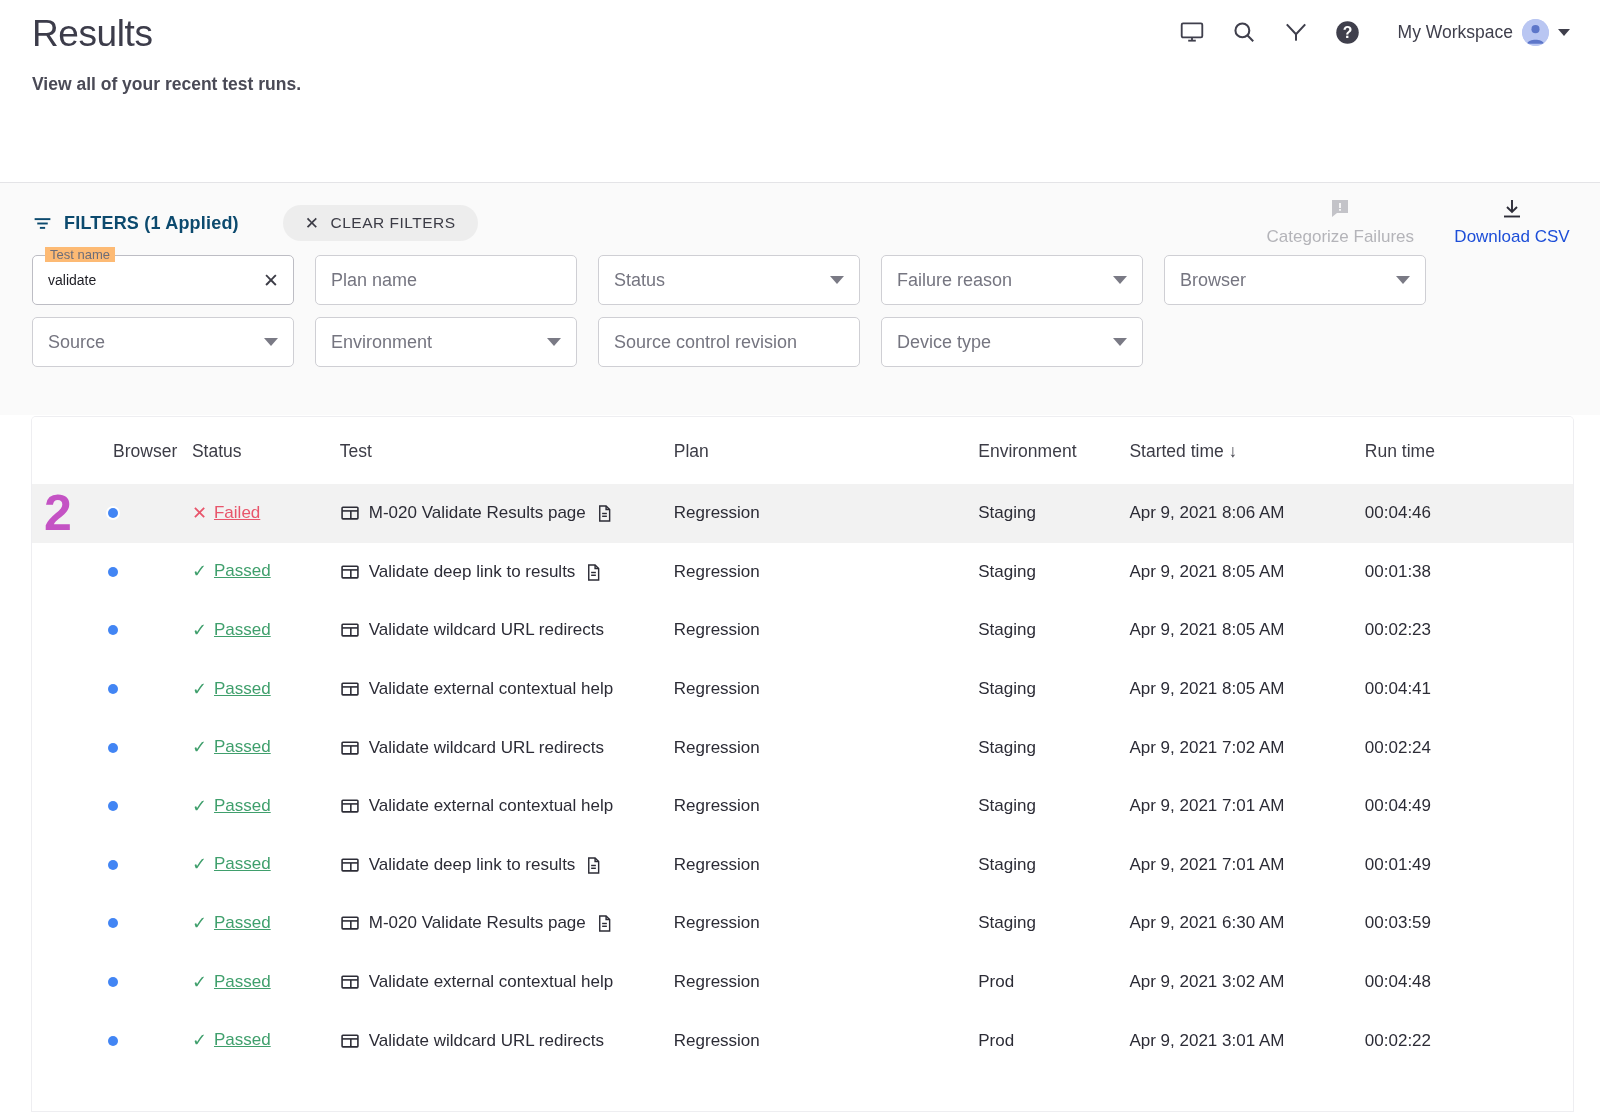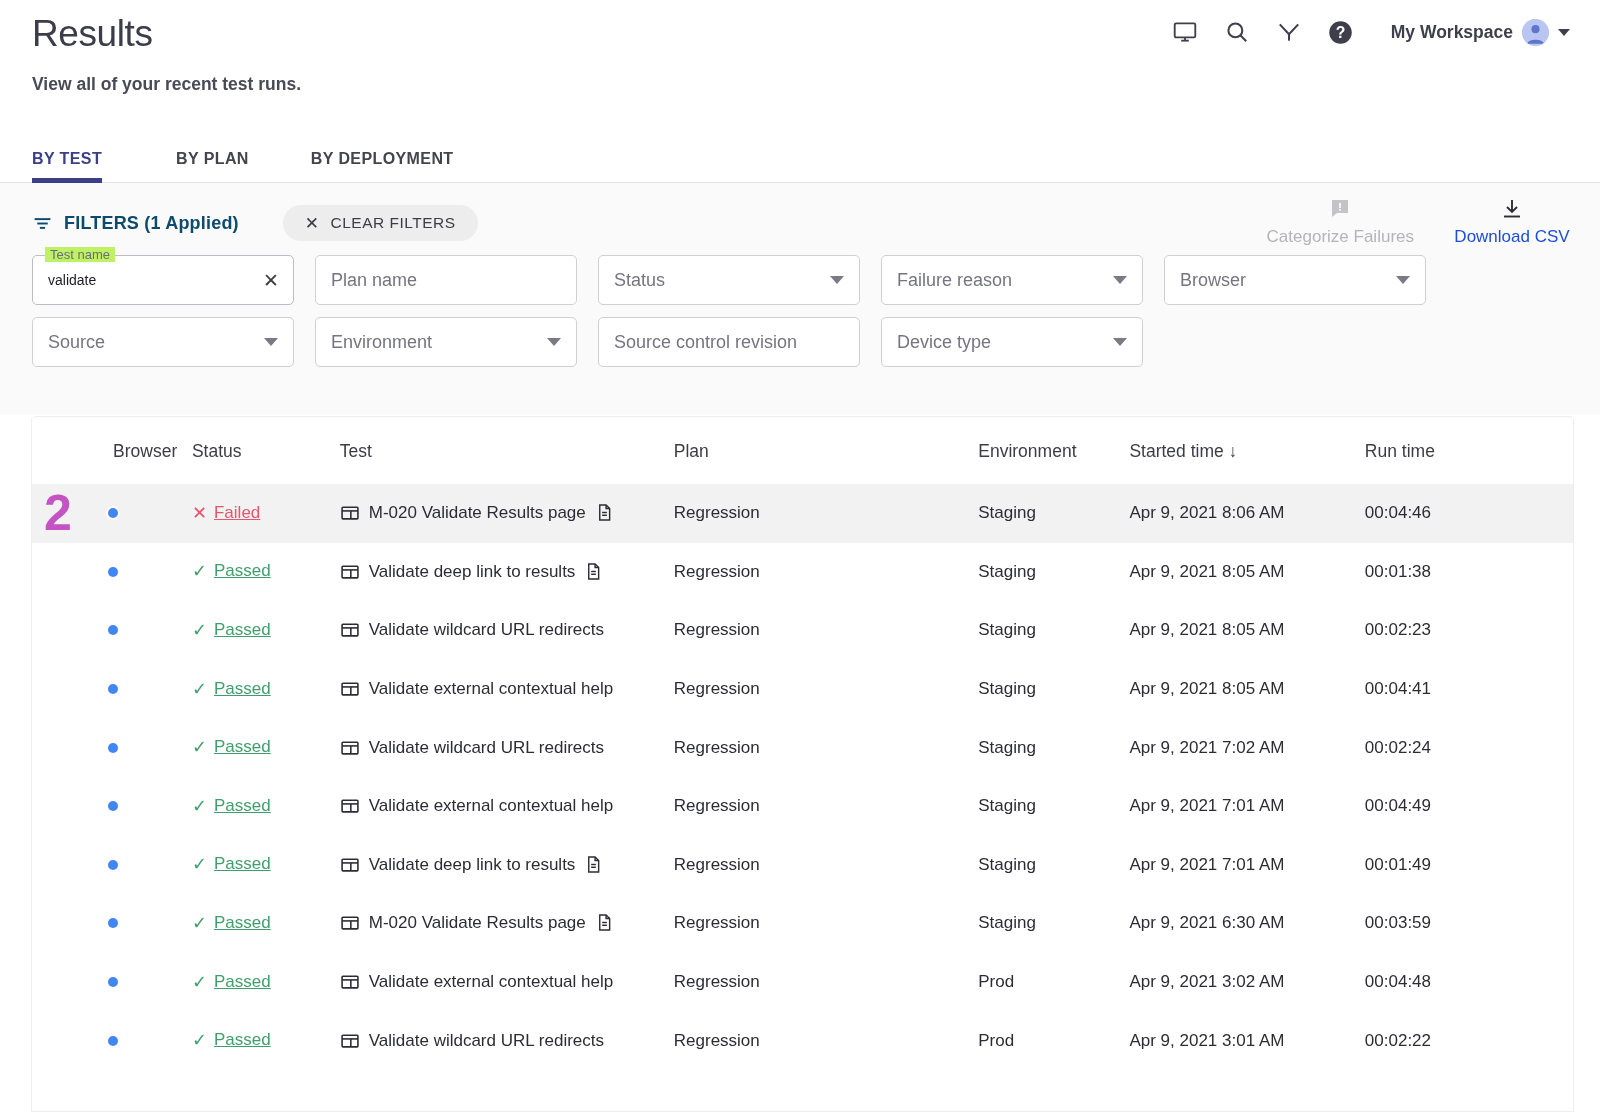--- a/index.html
+++ b/index.html
@@ -39,21 +39,21 @@
     display: flex;
     align-items: center;
     gap: 24px;
   }
   .hicon {
     width: 28px; height: 28px;
     display: flex; align-items: center; justify-content: center;
     color: #3f3f4c;
     cursor: pointer;
   }
-  .ws-wrap { display: flex; align-items: center; gap: 9px; margin-left: 12px; cursor: pointer; font-weight: bold; }
+  .ws-wrap { display: flex; align-items: center; gap: 9px; margin-left: 12px; cursor: pointer; }
   .ws-name { font-size: 17.5px; color: #3f3f4c; }
   .avatar {
     width: 27px; height: 27px; border-radius: 50%;
     background: #b9c6f2;
     display: flex; align-items: flex-end; justify-content: center;
     overflow: hidden;
   }
   .caret-down {
     width: 0; height: 0;
     border-left: 6px solid transparent;
@@ -169,21 +169,21 @@
   .field .val {
     font-size: 14px;
     color: #1c1c23;
   }
   .field.has-label {
     border-color: #bdbdc4;
   }
   .float-label {
     position: absolute;
     top: -9px; left: 12px;
-    background: #bef264;
+    background: #fdba74;
     padding: 0 5px;
     font-size: 13px;
     color: #6d6d78;
   }
   .arrow {
     position: absolute;
     right: 15px; top: 50%;
     transform: translateY(-50%);
     width: 0; height: 0;
     border-left: 7px solid transparent;
@@ -278,21 +278,21 @@
   .status a {
     text-decoration: underline;
     cursor: pointer;
   }
   .status.passed, .status.passed a { color: #3f9f6c; }
   .status.failed, .status.failed a { color: #e8556b; }
   .st-mark { font-size: 18px; line-height: 1; }
 
   .testcell {
     display: flex;
-    align-items: flex-start;
+    align-items: flex-end;
     gap: 9px;
     overflow: hidden;
     white-space: nowrap;
     padding-right: 4px;
   }
   .testname {
     overflow: hidden;
     text-overflow: clip;
     white-space: nowrap;
   }
@@ -340,25 +340,20 @@
           <svg width="27" height="27" viewBox="0 0 24 24">
             <circle cx="12" cy="12" r="12" fill="#b9c6f2"></circle>
             <circle cx="12" cy="9" r="3.6" fill="#5d76c9"></circle>
             <path d="M4.5 22 C5.8 17.4 18.2 17.4 19.5 22 Z" fill="#5d76c9"></path>
           </svg>
         </span>
         <span class="caret-down"></span>
       </div>
     </div>
 
-    <div class="tabs">
-      <div class="tab active">BY TEST</div>
-      <div class="tab">BY PLAN</div>
-      <div class="tab">BY DEPLOYMENT</div>
-    </div>
   </div>
 
   <div class="filters-zone">
     <div class="filters-head">
       <div class="filters-label">
         <svg width="21" height="21" viewBox="0 0 24 24" stroke="currentColor" stroke-width="2.2">
           <line x1="3" y1="7" x2="21" y2="7"></line>
           <line x1="6" y1="12" x2="18" y2="12"></line>
           <line x1="9" y1="17" x2="15" y2="17"></line>
         </svg>

